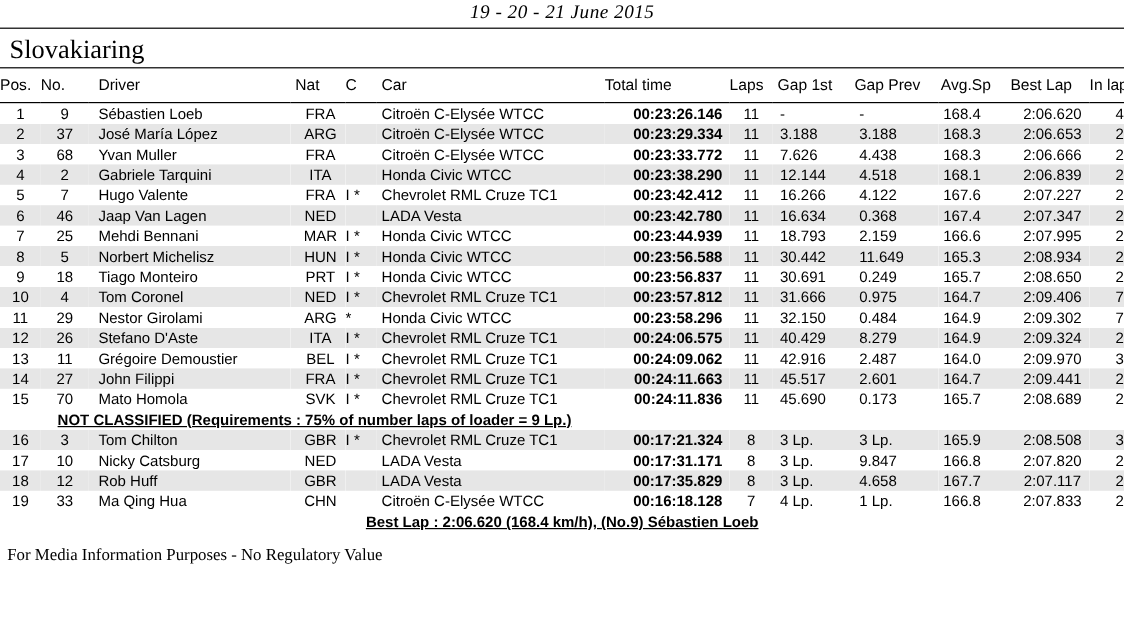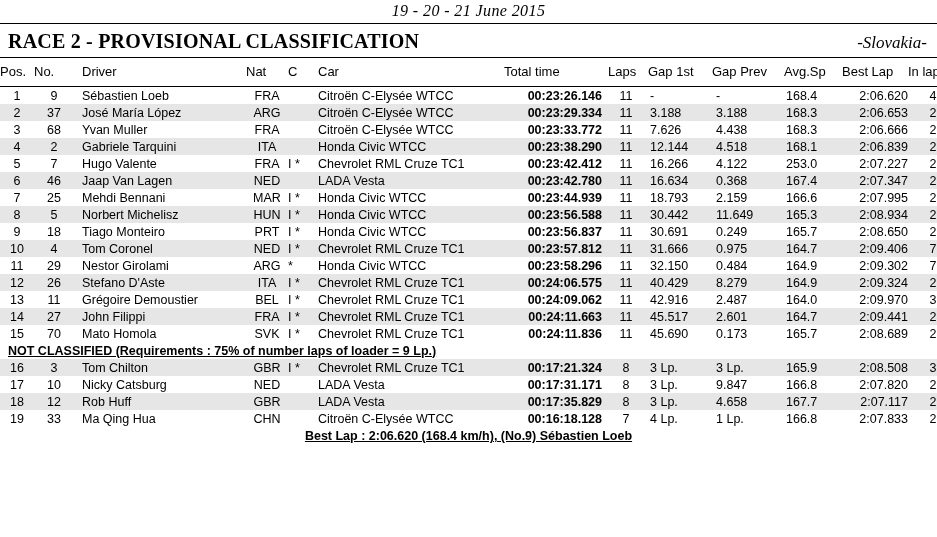--- a/index.html
+++ b/index.html
@@ -108,41 +108,42 @@
   .c-no    { width: 40px; text-align: center; }
   .c-driver{ width: 160px; padding-left: 8px !important; }
   .c-nat   { width: 42px; text-align: center; padding-left: 4px !important;}
   .c-cls   { width: 26px; text-align: left; }
   .c-car   { width: 186px; padding-left: 4px !important; }
   .c-time  { width: 104px; text-align: right; padding-right: 6px !important; font-weight: bold; margin-top: 16px; }
   .c-laps  { width: 36px; text-align: center; }
   .c-gap1  { width: 62px; text-align: left; padding-left: 6px !important; }
   .c-gapp  { width: 70px; text-align: left; padding-left: 6px !important; }
   .c-avg   { width: 56px; text-align: left; padding-left: 4px !important; }
-  .c-best  { width: 66px; text-align: right; padding-left: 6px !important; }
+  .c-best  { width: 66px; text-align: center; padding-left: 6px !important; }
   .c-inlap { width: 50px; text-align: center; }
 
   th.c-time { text-align: center; padding-right: 0 !important; font-weight: normal; }
   th.c-gap1 { padding-left: 4px !important; }
   th.c-gapp { padding-left: 2px !important; }
   th.c-avg  { padding-left: 2px !important; }
   th.c-best { padding-left: 2px !important; }
   th.c-driver { padding-left: 8px !important; }
   th.c-car { padding-left: 4px !important; }
 
   .notes-row td {
     padding-top: 10px;
     padding-bottom: 2px;
   }
   .not-classified {
     font-size: 12.5px;
     font-weight: bold;
     text-decoration: underline;
     padding-left: 8px;
     white-space: nowrap;
+    margin-left: 40px;
   }
 
   .bestlap-line {
     text-align: center;
     font-size: 12.5px;
     font-weight: bold;
     text-decoration: underline;
     margin-top: 2px;
   }
   .footer-note {
@@ -155,24 +156,21 @@
 </head>
 <body>
 
 <div class="page">
 
   <div class="date-line">19 - 20 - 21 June 2015</div>
   <hr class="rule">
 
   <div class="header-block">
     <div class="header-row">
-    </div>
-    <div class="header-row second">
-      <div class="race-title">RACE 2 - PROVISIONAL CLASSIFICATION</div>
-      <div class="country-name">-Slovakia-</div>
+      <div class="circuit-name">Slovakiaring</div>
     </div>
   </div>
 
   <table class="results">
     <thead>
       <tr>
         <th class="c-pos">Pos.</th>
         <th class="c-no">No.</th>
         <th class="c-driver">Driver</th>
         <th class="c-nat">Nat</th>
@@ -252,21 +250,21 @@
           <td class="c-pos">5</td>
           <td class="c-no">7</td>
           <td class="c-driver">Hugo Valente</td>
           <td class="c-nat">FRA</td>
           <td class="c-cls">I *</td>
           <td class="c-car">Chevrolet RML Cruze TC1</td>
           <td class="c-time">00:23:42.412</td>
           <td class="c-laps">11</td>
           <td class="c-gap1">16.266</td>
           <td class="c-gapp">4.122</td>
-          <td class="c-avg">253.0</td>
+          <td class="c-avg">167.6</td>
           <td class="c-best">2:07.227</td>
           <td class="c-inlap">2</td>
         </tr>
         <tr class="zebra">
           <td class="c-pos">6</td>
           <td class="c-no">46</td>
           <td class="c-driver">Jaap Van Lagen</td>
           <td class="c-nat">NED</td>
           <td class="c-cls"></td>
           <td class="c-car">LADA Vesta</td>
@@ -479,14 +477,15 @@
           <td class="c-gap1">4 Lp.</td>
           <td class="c-gapp">1 Lp.</td>
           <td class="c-avg">166.8</td>
           <td class="c-best">2:07.833</td>
           <td class="c-inlap">2</td>
         </tr>
       </tbody>
   </table>
 
   <div class="bestlap-line">Best Lap : 2:06.620 (168.4 km/h), (No.9) Sébastien Loeb</div>
+  <div class="footer-note">For Media Information Purposes - No Regulatory Value</div>
 
 </div>
 
 </body></html>

